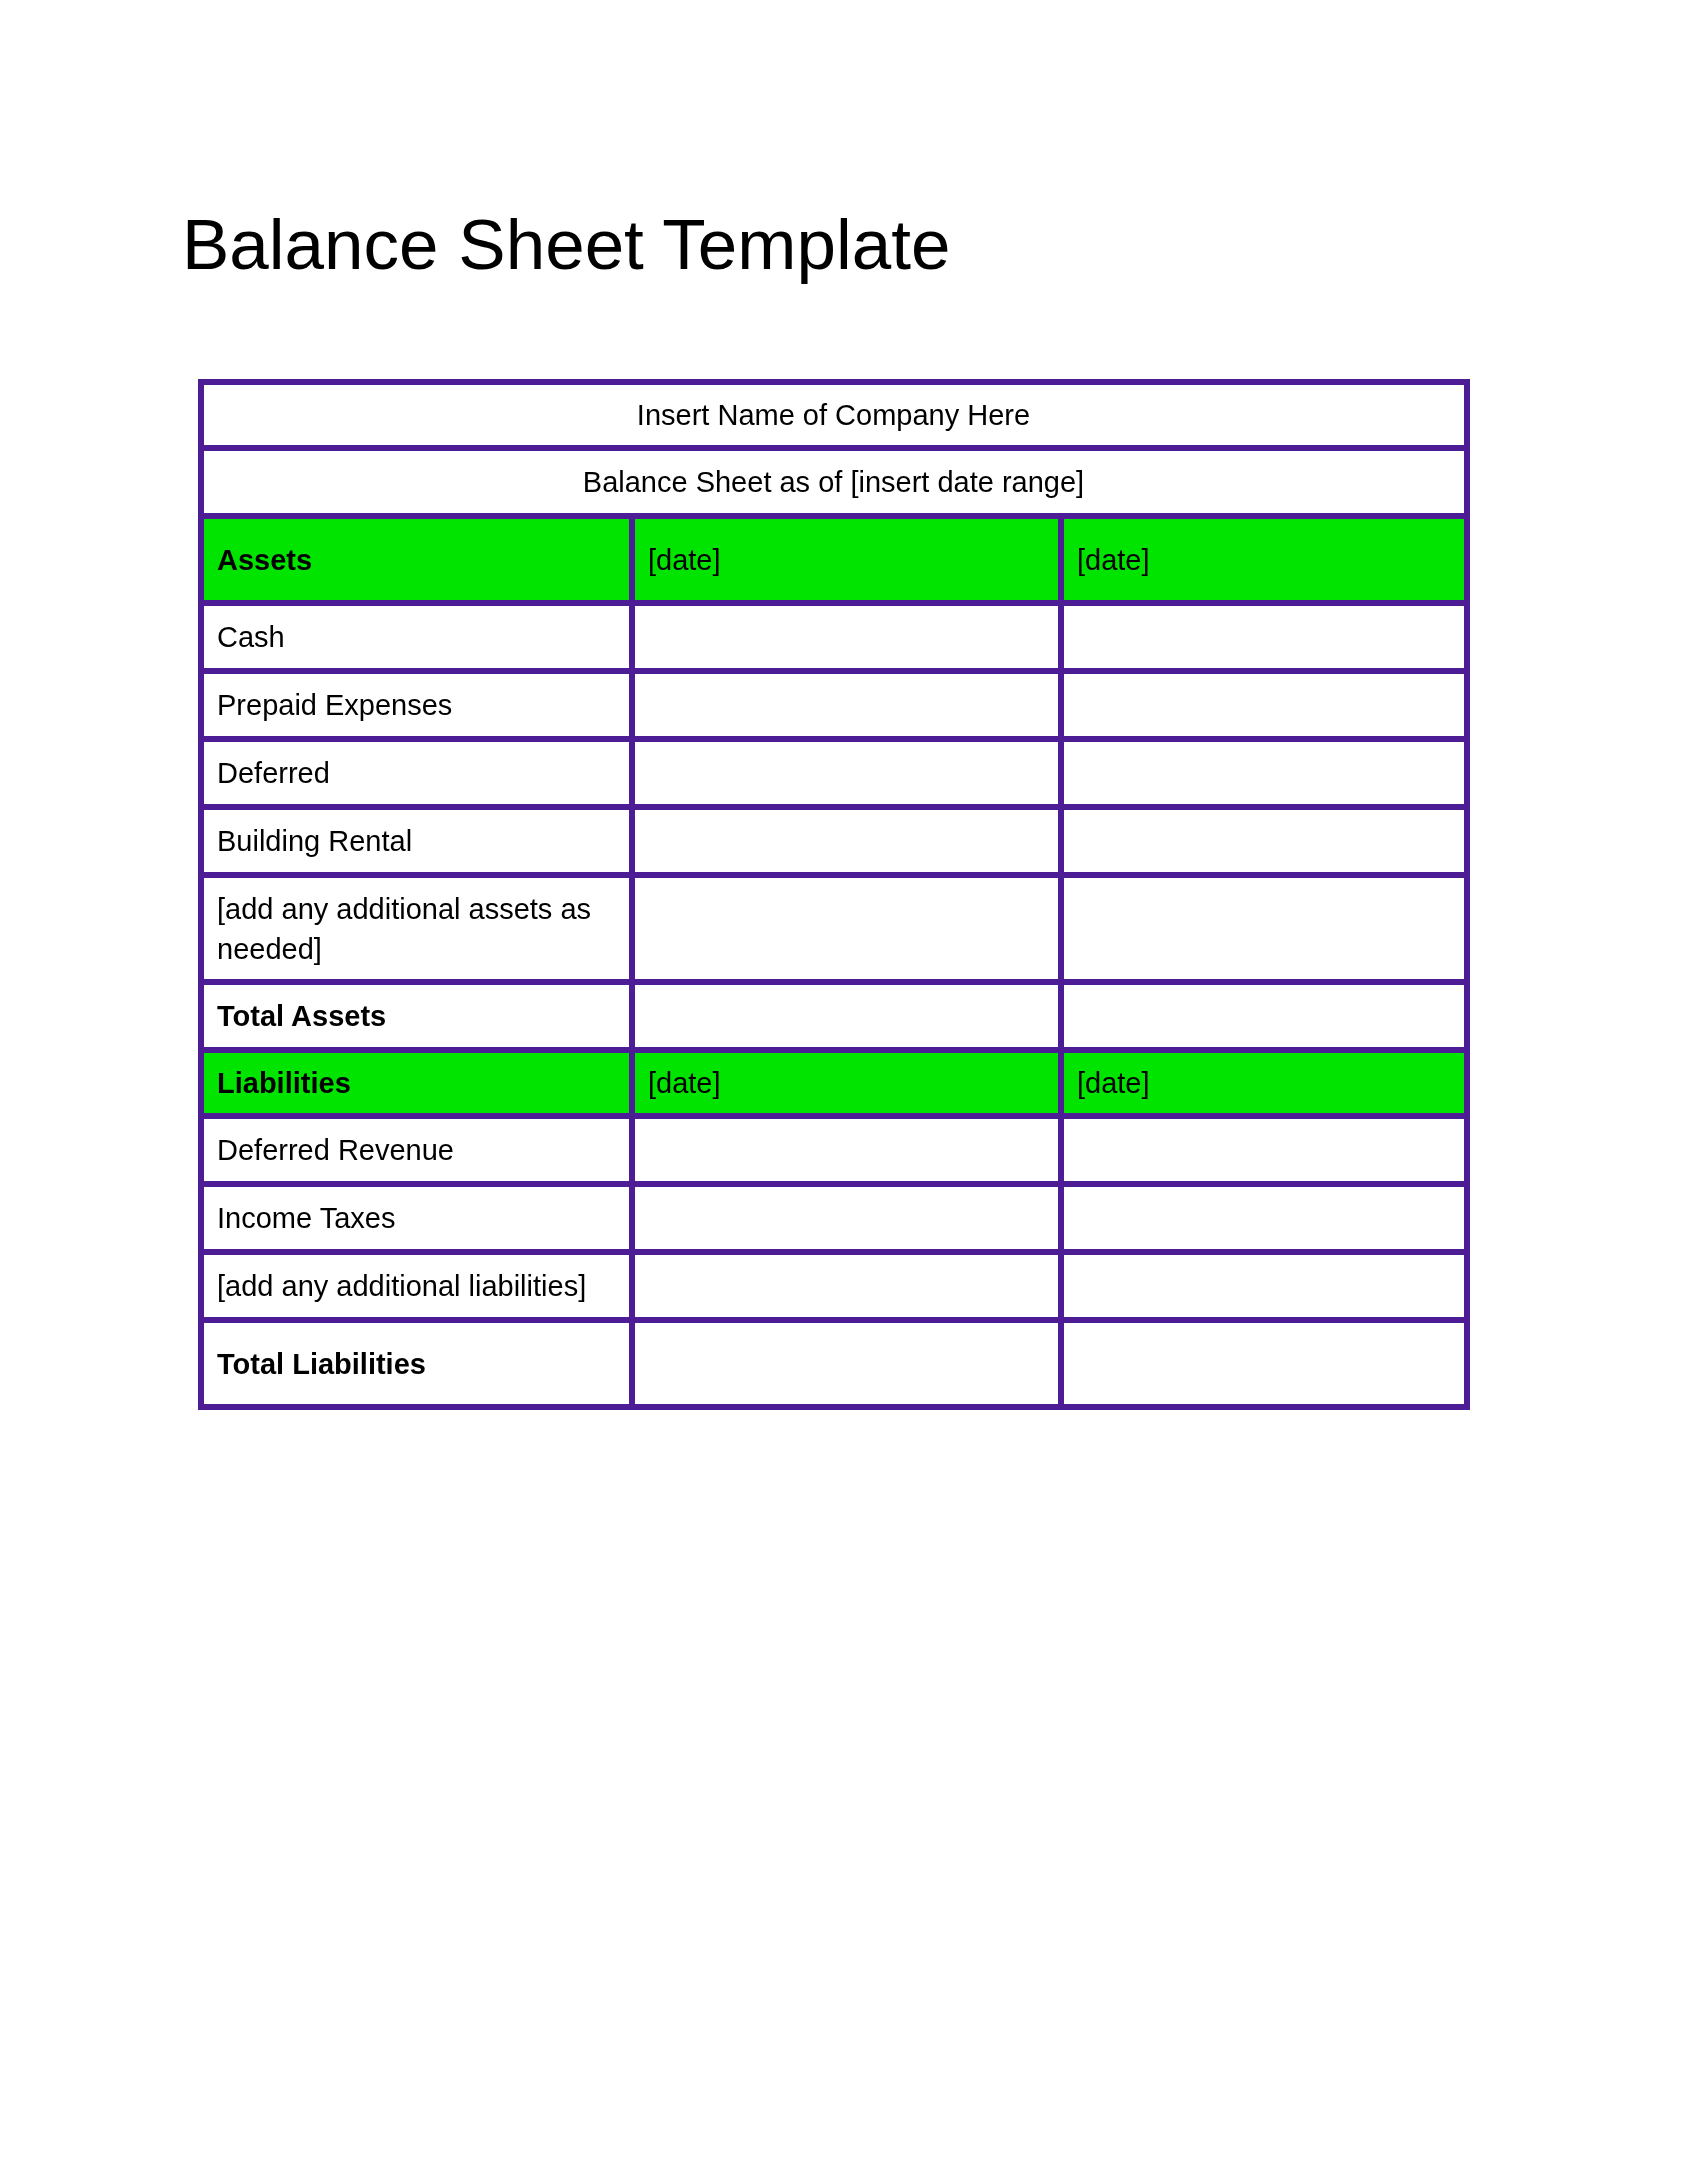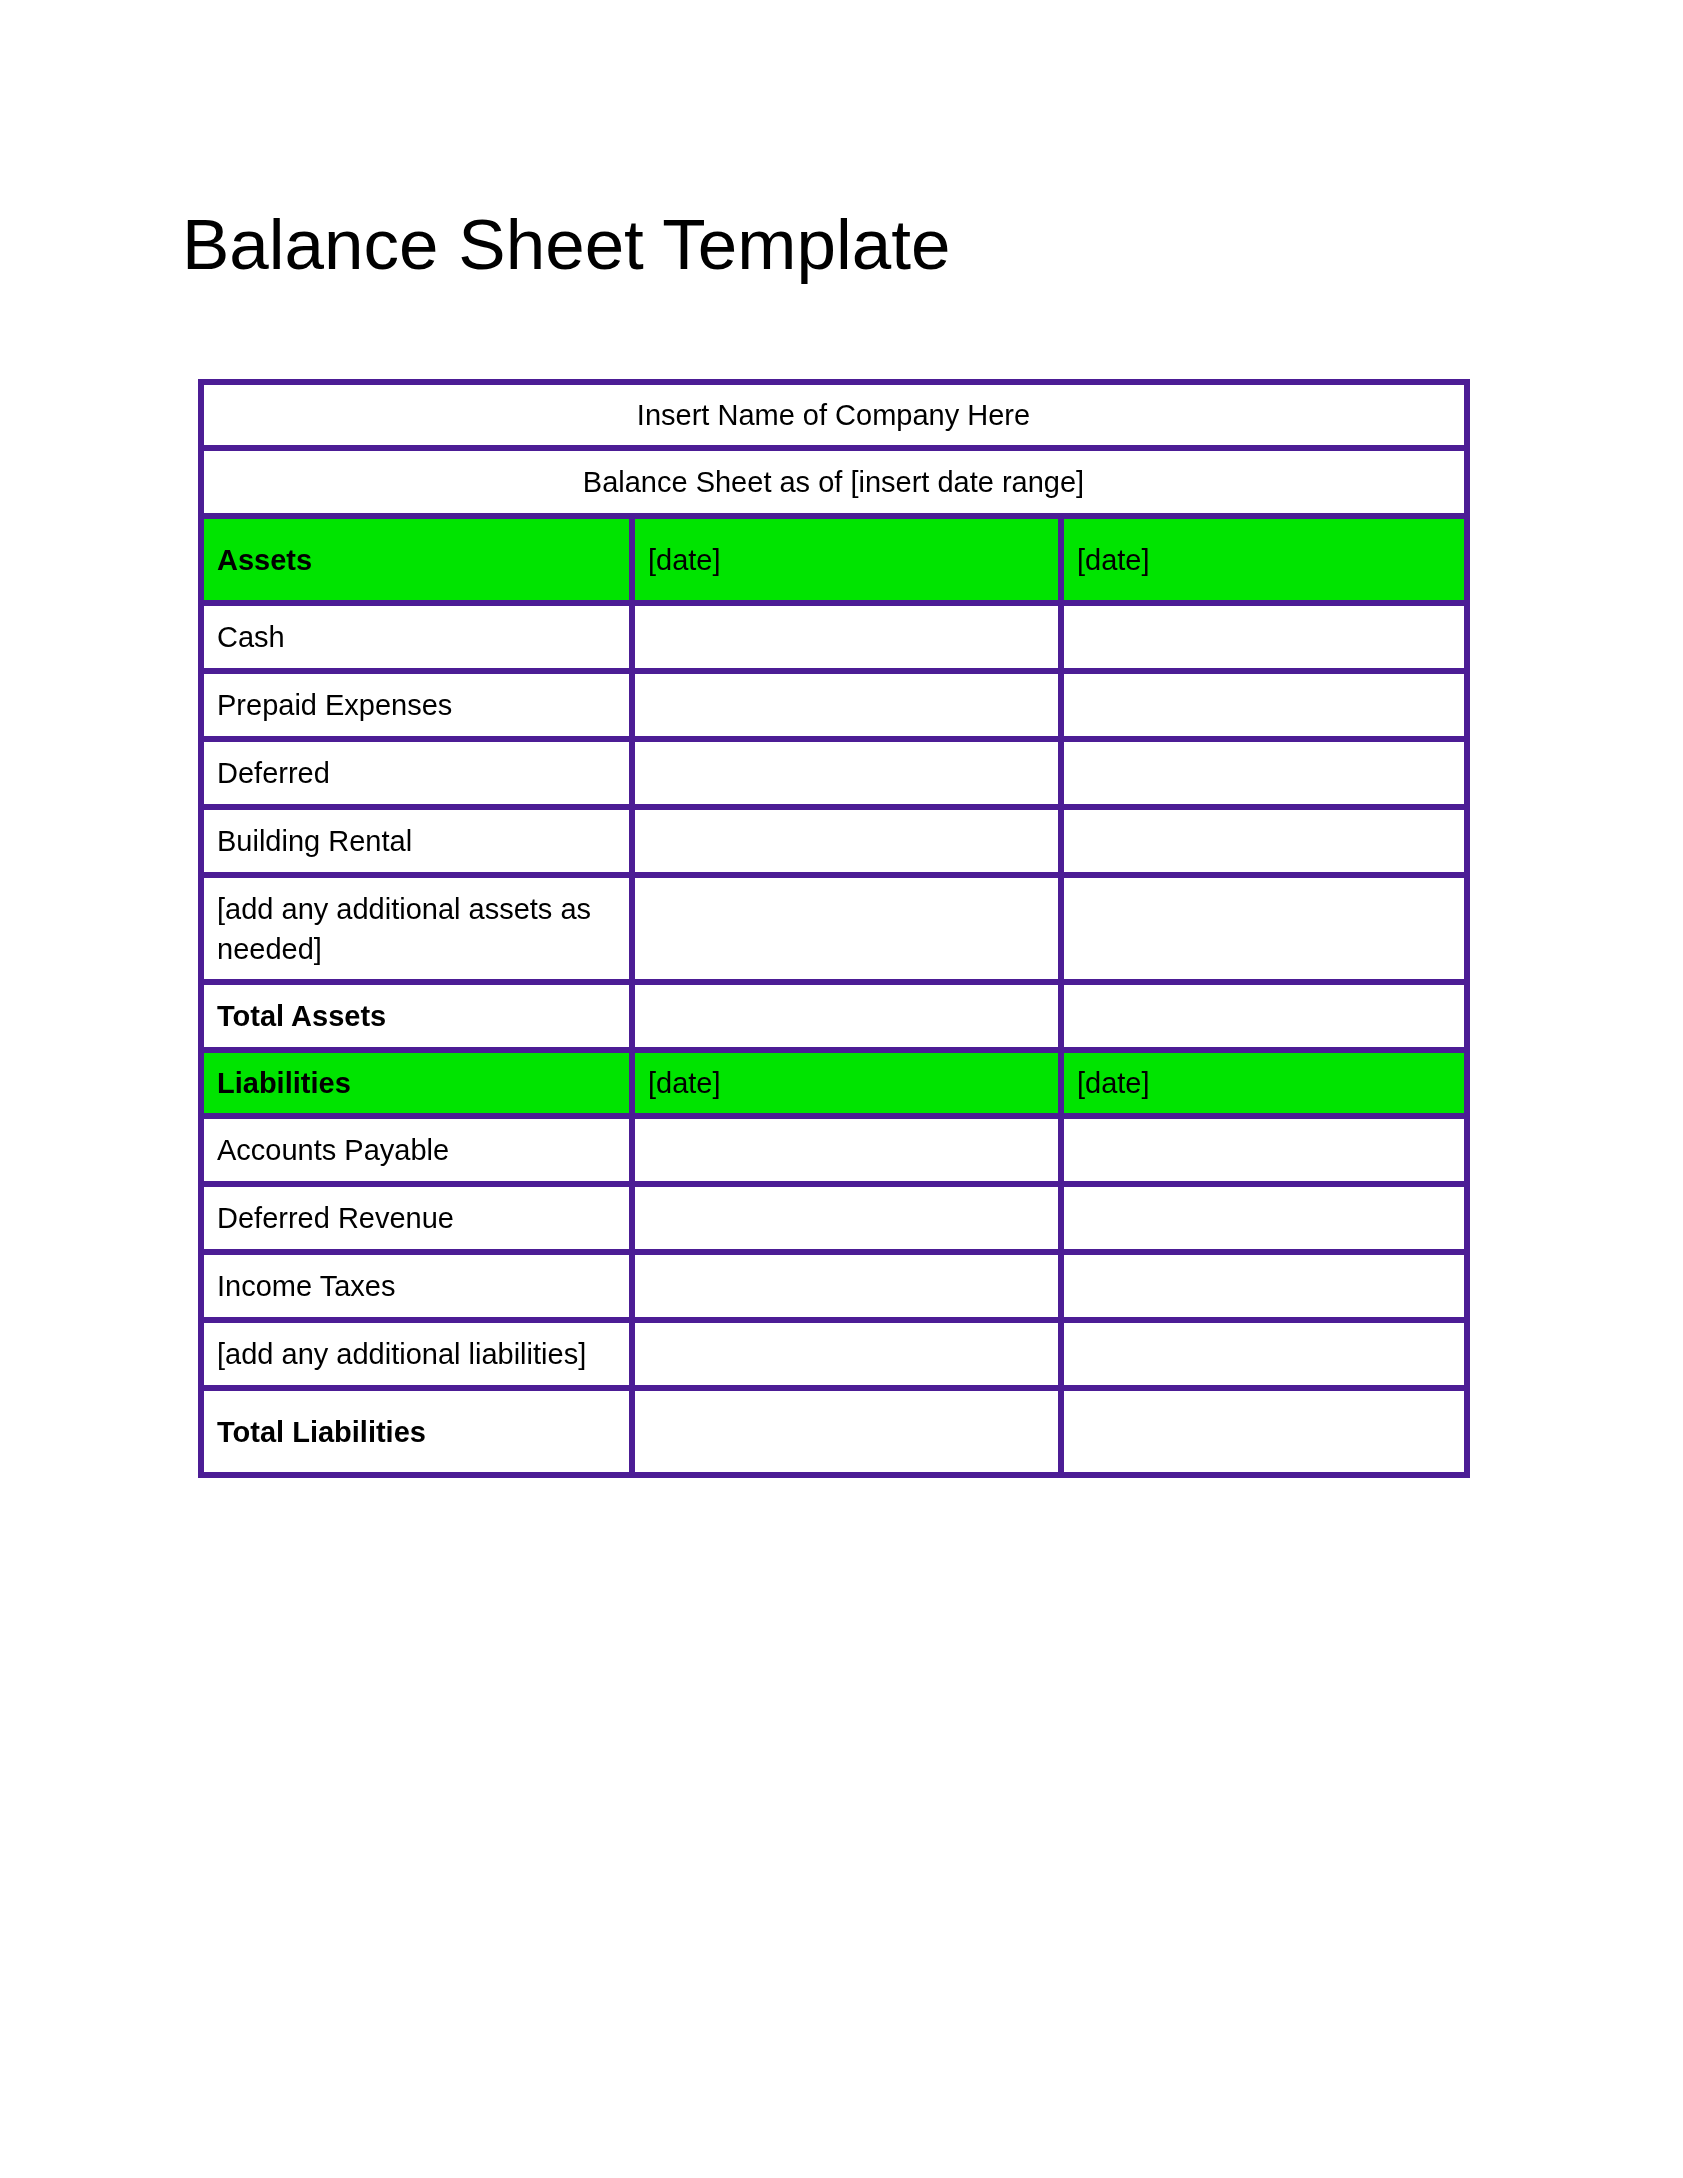--- a/index.html
+++ b/index.html
@@ -104,25 +104,20 @@
       <td></td>
     </tr>
 
     <tr class="h67 section-header">
       <td class="bold">Liabilities</td>
       <td>[date]</td>
       <td>[date]</td>
     </tr>
 
     <tr class="h65">
-      <td>Accounts Payable</td>
-      <td></td>
-      <td></td>
-    </tr>
-    <tr class="h65">
       <td>Deferred Revenue</td>
       <td></td>
       <td></td>
     </tr>
     <tr class="h65">
       <td>Income Taxes</td>
       <td></td>
       <td></td>
     </tr>
     <tr class="h65">

